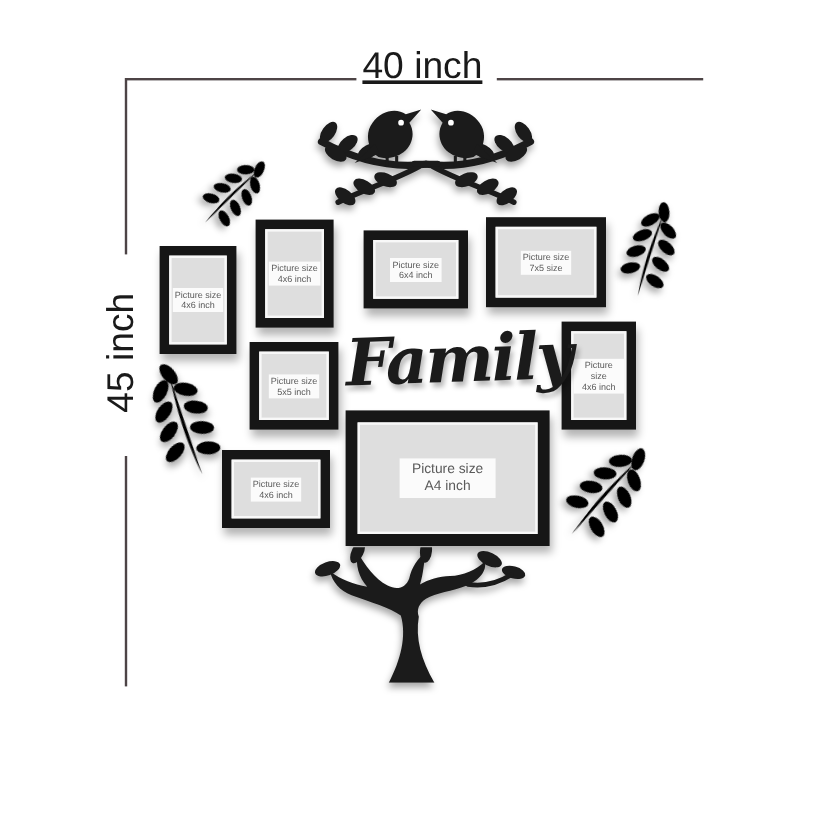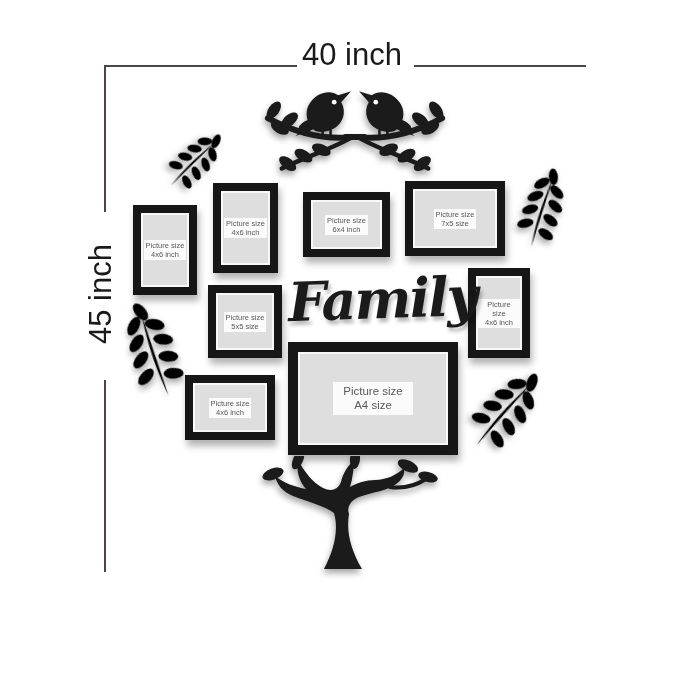--- a/index.html
+++ b/index.html
@@ -9,21 +9,21 @@
   html,body{margin:0;padding:0;background:#fff;}
   #canvas{position:relative;width:700px;height:700px;background:var(--bg);overflow:hidden;
           font-family:"Liberation Sans",sans-serif;}
   
   .dim-line{position:absolute;background:var(--dimline);}
   #dl-top1{left:105px;top:65px;width:192px;height:2px;}
   #dl-top2{left:414px;top:65px;width:172px;height:2px;}
   #dl-left1{left:104px;top:65px;width:2px;height:147px;}
   #dl-left2{left:104px;top:380px;width:2px;height:192px;}
   .dim-label{position:absolute;font-size:31px;color:var(--dimtext);white-space:nowrap;}
-  #dim-top{left:352px;top:55px;transform:translate(-50%,-50%);}
+  #dim-top{left:352px;top:55px;transform:translate(-50%,-50%);text-decoration:underline;}
   #dim-left{left:101px;top:294px;transform:translate(-50%,-50%) rotate(-90deg);}
   
   .frame{position:absolute;background:var(--frame);box-shadow:2px 6px 7px rgba(0,0,0,.30);}
   .frame .mat{position:absolute;inset:8px;background:var(--mat);border:2px solid #f8f8f8;
               display:flex;align-items:center;justify-content:center;}
   .plabel{background:var(--labelbg);color:var(--labeltext);font-size:7.5px;line-height:1.2;
           text-align:center;padding:1px 2px;}
   .plabel span{display:block;}
   .f1{left:133px;top:205px;width:64px;height:90px;}
   .f2{left:213px;top:183px;width:65px;height:90px;}
@@ -147,21 +147,21 @@
       <div class="plabel">
         <span>Picture size</span>
           <span>7x5 size</span>
       </div>
     </div>
   </div>
   <div class="frame f5">
     <div class="mat">
       <div class="plabel">
         <span>Picture size</span>
-          <span>5x5 size</span>
+          <span>5x5 inch</span>
       </div>
     </div>
   </div>
   <div class="frame f6">
     <div class="mat">
       <div class="plabel">
         <span>Picture size</span>
           <span>4x6 inch</span>
       </div>
     </div>
@@ -171,21 +171,21 @@
       <div class="plabel">
         <span>Picture size</span>
           <span>4x6 inch</span>
       </div>
     </div>
   </div>
   <div class="frame f8">
     <div class="mat">
       <div class="plabel">
         <span>Picture size</span>
-          <span>A4 size</span>
+          <span>A4 inch</span>
       </div>
     </div>
   </div>
 
   <div id="family">Family</div>
 
   <svg id="tree" class="sil" viewBox="0 0 178 113">
     <g class="solid">
       <path d="M62 113 C72 94 77 74 72 57 C63 50 47 46 31 40 C21 36 15 29 13 20 C22 27 33 31 44 33 C37 25 34 15 36 4 C42 15 50 26 61 32 C69 36 76 34 79 26 C81 17 86 9 93 4 C91 13 91 22 88 31 C95 27 104 24 113 24 C124 24 135 19 142 12 C144 20 137 28 127 32 C115 37 101 38 93 43 C87 47 85 52 87 58 C84 76 89 94 100 113 Z"></path>
       <ellipse cx="11" cy="18" rx="11" ry="5.5" transform="rotate(-20 11 18)"></ellipse>

